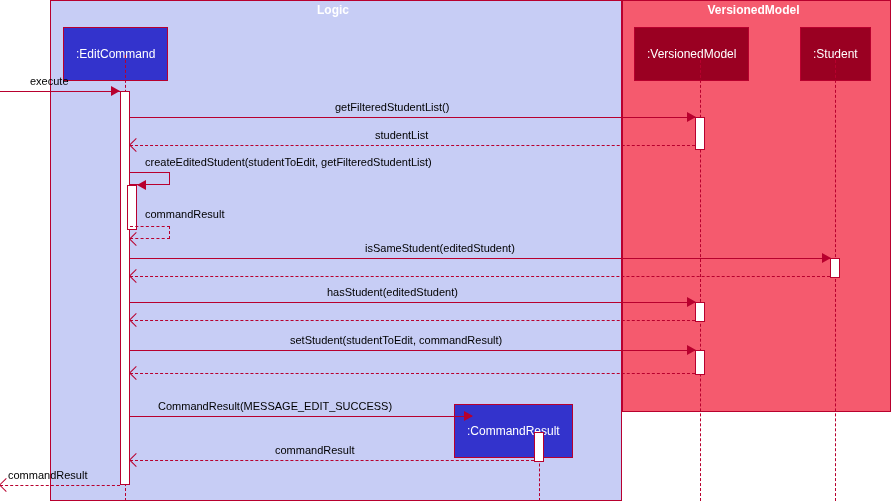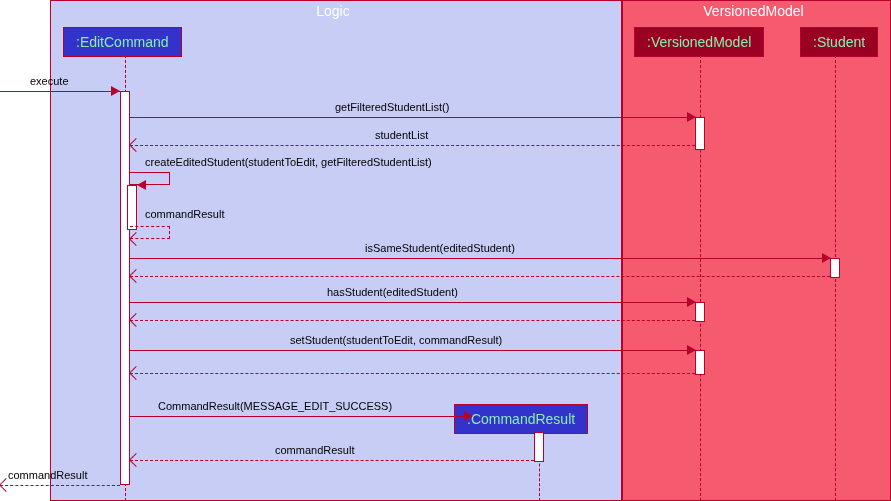--- a/index.html
+++ b/index.html
@@ -1,23 +1,23 @@
 <!DOCTYPE html>
 <html><head>
 <meta charset="utf-8">
 <style>
   *{box-sizing:border-box;margin:0;padding:0}
   body{font-family:sans-serif;font-size:13px;background:#fff;width:891px;height:501px;position:relative;overflow:hidden}
   .frame{position:absolute;border:1px solid #b8002e}
-  .frame-hdr{position:absolute;top:-1px;left:-1px;background:transparent;color:#fff;font-weight:normal;padding:3px 16px 3px 10px;font-size:14px;text-align:center}
+  .frame-hdr{position:absolute;top:-1px;left:-1px;background:transparent;color:#fff;font-weight:bold;padding:3px 16px 3px 10px;font-size:12px;text-align:center}
   .logic-frame{left:50px;top:0;width:572px;height:501px;background:#c7cdf5}
   .logic-hdr{width:572px;text-align:center}
-  .vm-frame{left:622px;top:0;width:269px;height:501px;background:#f55a6e}
+  .vm-frame{left:622px;top:0;width:269px;height:412px;background:#f55a6e}
   .vm-hdr{width:269px;text-align:center}
-  .participant{position:absolute;background:#3333cc;border:1.5px solid #b8002e;color:#86efac;padding:6px 12px;font-size:14px;white-space:nowrap}
+  .participant{position:absolute;background:#3333cc;border:1.5px solid #b8002e;color:#ffffff;padding:19px 12px;font-size:12px;white-space:nowrap}
   .participant.vm{background:#9a0022}
   .lifeline{position:absolute;top:55px;width:0;height:446px;border-left:1.5px dashed #b8002e}
   .act{position:absolute;background:#fff;border:1px solid #b8002e;width:10px}
   .msg{position:absolute;height:1px;background:#b8002e}
   .msg.dashed{background:none;border-top:1.5px dashed #b8002e;height:0}
   .arrow-r{position:absolute;width:0;height:0;border-top:5px solid transparent;border-bottom:5px solid transparent;border-left:9px solid #b8002e}
   .arrow-l{position:absolute;width:0;height:0;border-top:5px solid transparent;border-bottom:5px solid transparent;border-right:9px solid #b8002e}
   .arrow-l.open{border:none;width:10px;height:10px;transform:rotate(45deg);border-left:1.5px solid #b8002e;border-bottom:1.5px solid #b8002e}
   .lbl{position:absolute;font-size:11px;white-space:nowrap;color:#000}
   .self-box{position:absolute;border:1.5px solid #b8002e;border-left:none}

